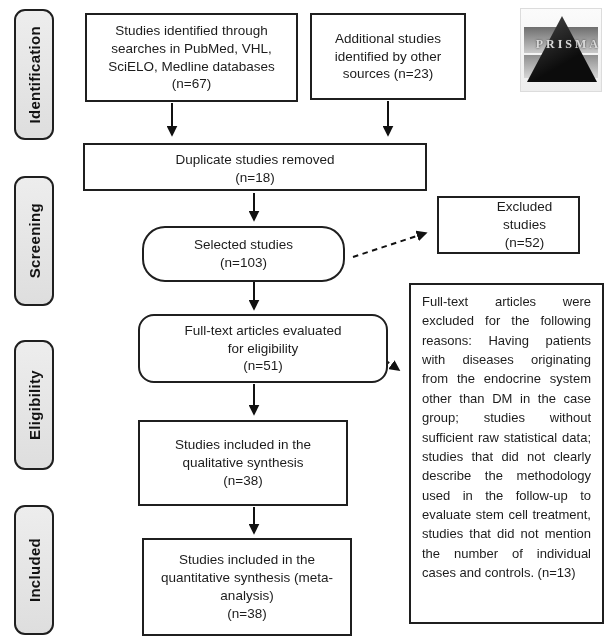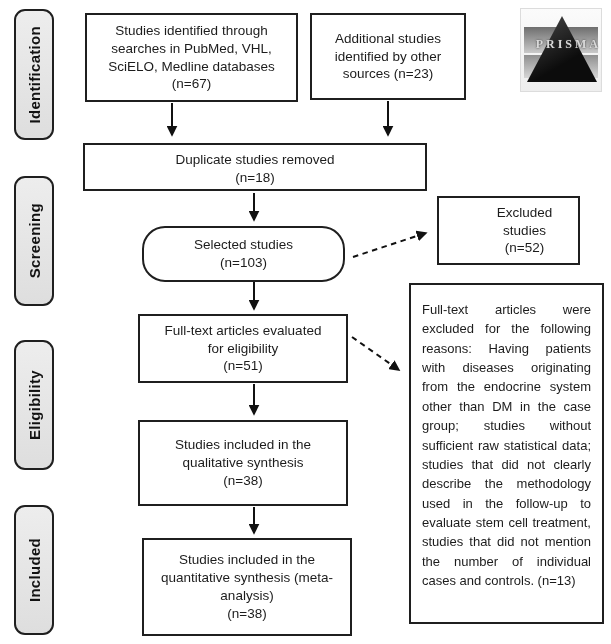--- a/index.html
+++ b/index.html
@@ -29,21 +29,21 @@
   }
   .flow-box .box-text { white-space: pre-line; }
 
   .reasons-box {
     position: absolute;
     box-sizing: border-box;
     border: 2px solid #1f1f1f;
     background: #ffffff;
     font-size: 13px;
     line-height: 1.49;
-    padding: 15px 11px 6px 11px;
+    padding: 7px 11px 6px 11px;
     text-align: justify;
     text-justify: inter-word;
   }
 
   
   .stage {
     position: absolute;
     box-sizing: border-box;
     border: 2px solid #1f1f1f;
     border-radius: 11px;
@@ -144,26 +144,26 @@
   <div class="flow-box" style="left:83px; top:143px; width:344px; height:48px;align-items:flex-end;">
     <span class="box-text">Duplicate studies removed
 (n=18)</span>
   </div>
 
   <div class="flow-box" style="left:142px; top:226px; width:203px; height:56px;border-radius:23px;">
     <span class="box-text">Selected studies
 (n=103)</span>
   </div>
 
-  <div class="flow-box" style="left:437px; top:196px; width:143px; height:69px;padding-left:38px;">
+  <div class="flow-box" style="left:437px; top:196px; width:143px; height:58px;padding-left:38px;">
     <span class="box-text">Excluded studies
 (n=52)</span>
   </div>
 
-  <div class="flow-box" style="left:138px; top:314px; width:210px; height:69px;">
+  <div class="flow-box" style="left:138px; top:314px; width:250px; height:69px;border-radius:16px;">
     <span class="box-text">Full-text articles evaluated
 for eligibility
 (n=51)</span>
   </div>
 
   <div class="reasons-box" style="left:409px; top:283px; width:195px; height:341px;">
     <span>Full-text articles were excluded for the following reasons: Having patients with diseases originating from the endocrine system other than DM in the case group; studies without sufficient raw statistical data; studies that did not clearly describe the methodology used in the follow-up to evaluate stem cell treatment, studies that did not mention the number of individual cases and controls. (n=13)</span>
   </div>
 
   <div class="flow-box" style="left:138px; top:420px; width:210px; height:86px;">

